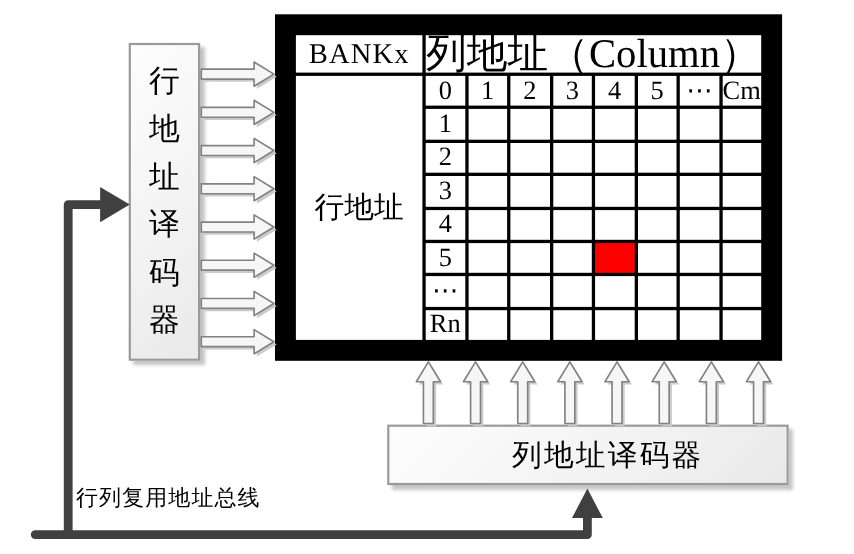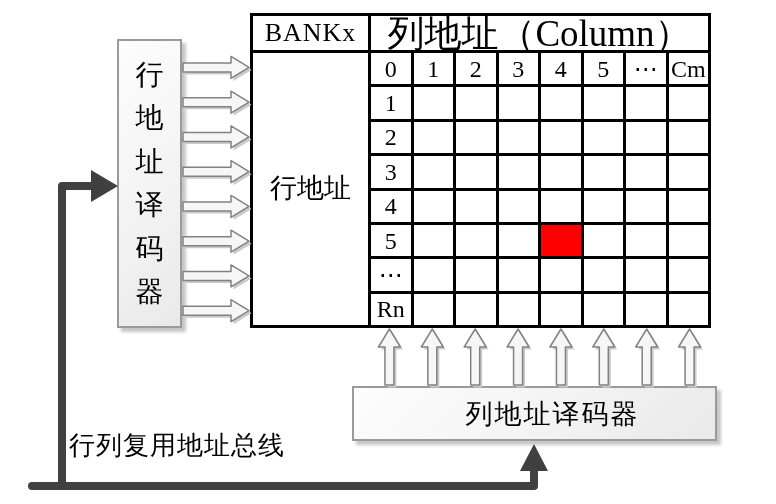--- a/index.html
+++ b/index.html
@@ -10,21 +10,21 @@
     font-family:"Liberation Serif","DejaVu Serif",serif;
     color:#000;
     overflow:hidden;
   }
   
   #bank-table{
     position:absolute;left:250px;top:13px;
     width:461px;height:315px;
     background:#000;
     box-sizing:border-box;
-    padding:3px;
+    padding:19px;
     display:grid;
     grid-template-columns:115px 1fr;
     grid-template-rows:34px 1fr;
     gap:3px;
   }
   .tcell{
     background:#fff;
     display:flex;align-items:center;justify-content:center;
     line-height:1;
   }
@@ -62,22 +62,22 @@
   #row-decoder-box span{font-size:28px;line-height:1;}
   #column-decoder-box{
     left:352px;top:386px;width:365px;height:55px;
     display:flex;align-items:center;justify-content:center;
     font-size:27px;letter-spacing:2px;
   }
   
   #diagram-svg{position:absolute;left:0;top:0;width:776px;height:504px;pointer-events:none;}
   
   #bus-label{
-    position:absolute;left:69px;top:433px;
-    font-size:26px;letter-spacing:1px;line-height:1;
+    position:absolute;left:69px;top:443px;
+    font-size:20px;letter-spacing:1px;line-height:1;
   }
 </style>
 </head>
 <body>
 
 <div id="canvas">
 
   <div id="row-decoder-box" class="decoder-box">
     <span>行</span>
     <span>地</span>

